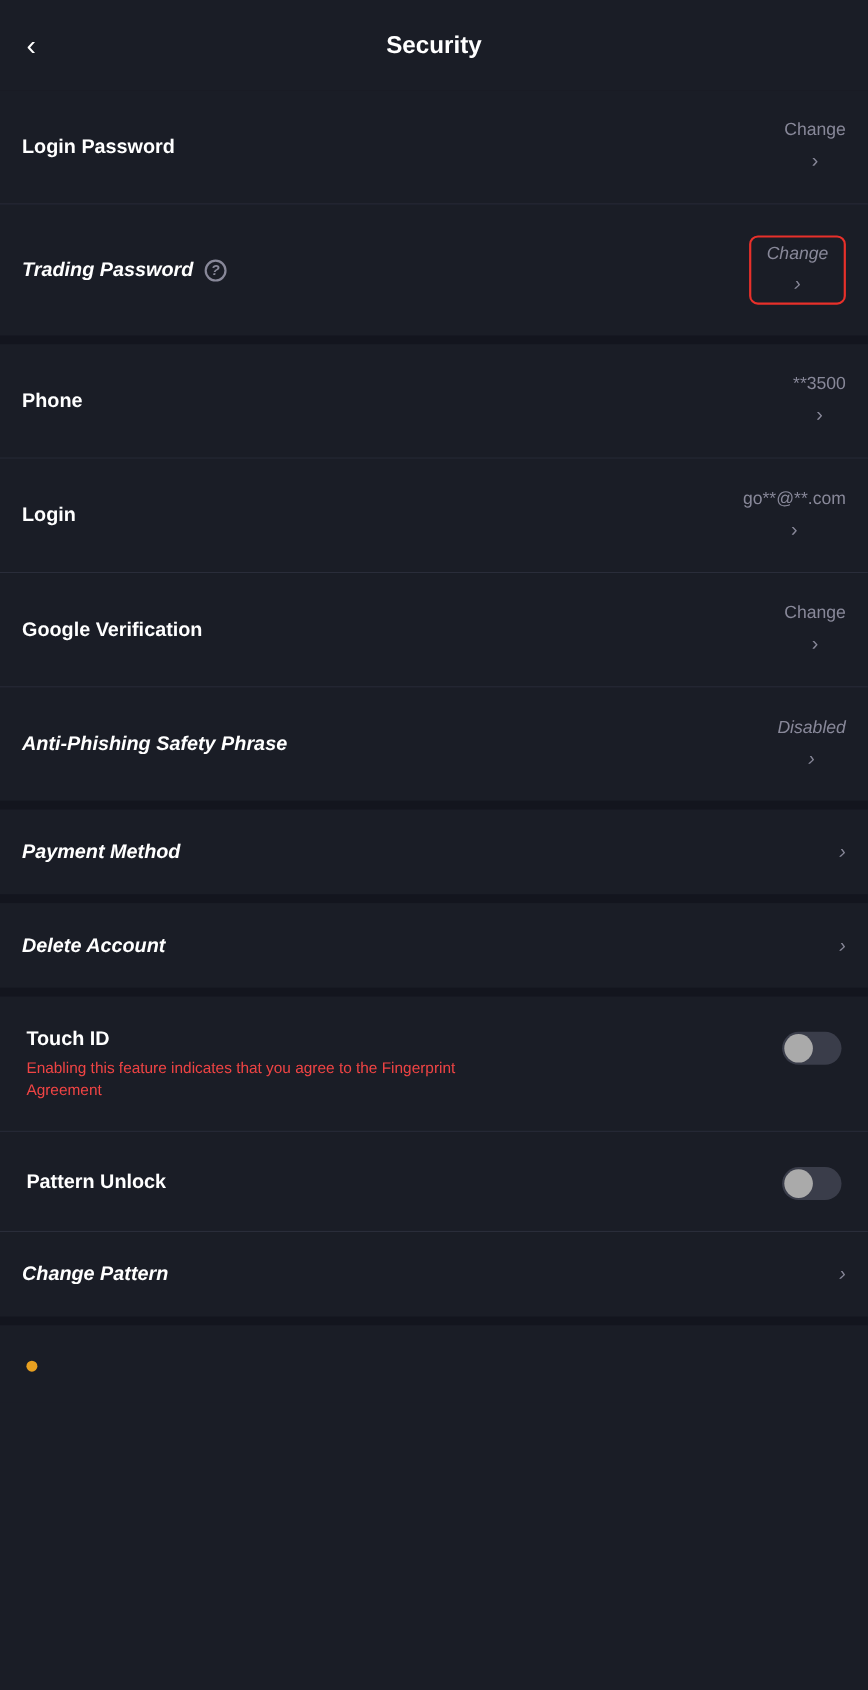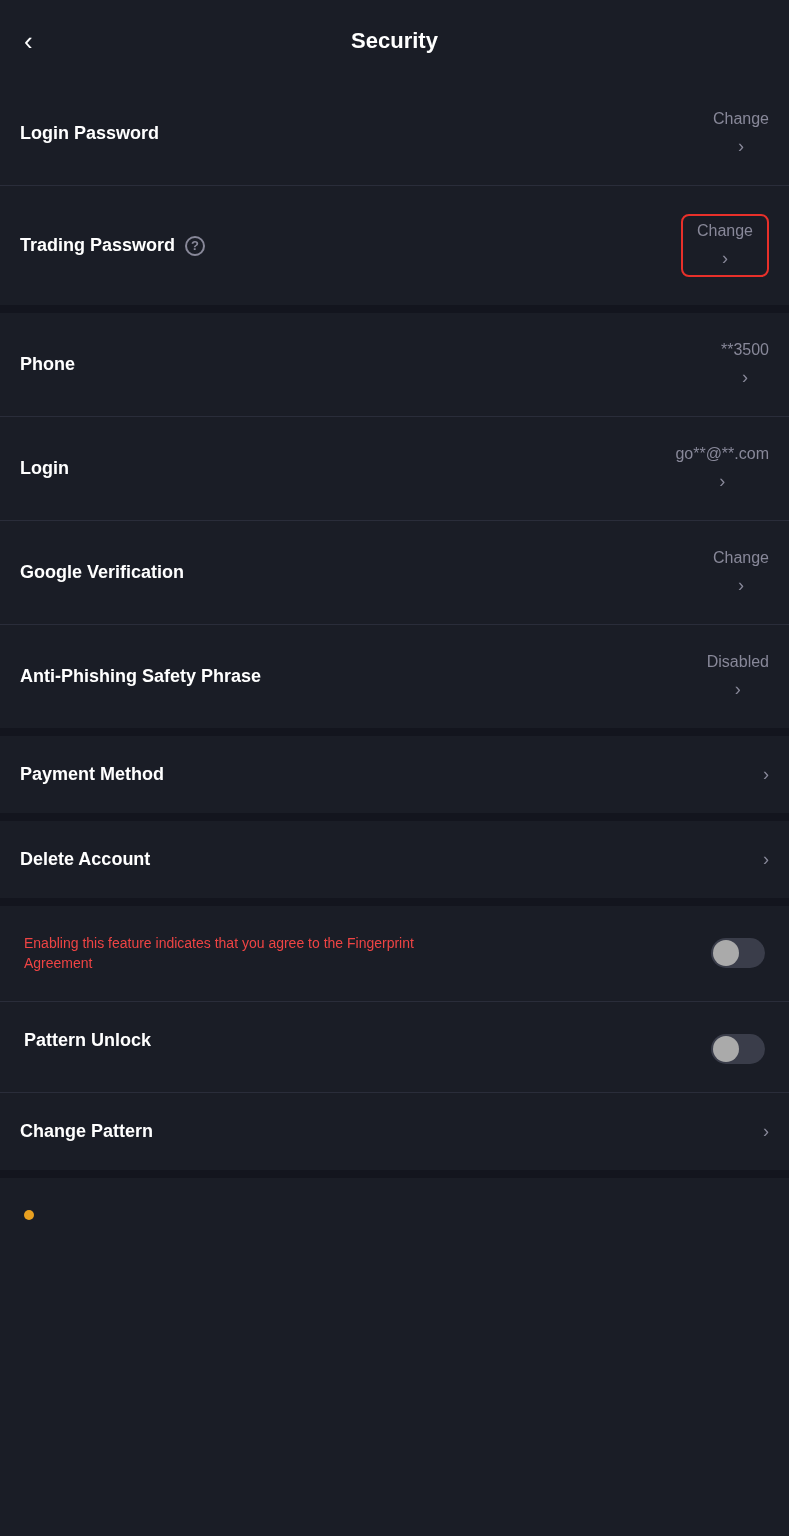--- a/index.html
+++ b/index.html
@@ -51,20 +51,21 @@
       align-items: center;
       justify-content: space-between;
       padding: 28px 20px;
       border-bottom: 1px solid #2a2d3a;
       background-color: #1a1d26;
       cursor: pointer;
     }
 
     .list-item:last-child {
       border-bottom: none;
+      font-style: italic;
     }
 
     .list-item-left {
       display: flex;
       align-items: center;
       gap: 10px;
     }
 
     .list-item-label {
       font-size: 18px;
@@ -160,21 +161,21 @@
       background-color: #aaaaaa;
       border-radius: 50%;
       position: absolute;
       top: 2px;
       left: 2px;
       transition: left 0.2s;
     }
 
     .pattern-unlock-row {
       display: flex;
-      align-items: flex-start;
+      align-items: center;
       justify-content: space-between;
       padding: 28px 24px;
       background-color: #1a1d26;
       border-bottom: 1px solid #2a2d3a;
     }
 
     .footer-note {
       padding: 28px 24px;
       background-color: #1a1d26;
       display: flex;
@@ -299,20 +300,21 @@
       <span class="chevron">›</span>
     </div>
   </div>
 </div>
 
 <div class="section-divider"></div>
 
 <div class="touch-id-section">
   <div class="touch-id-row">
     <div class="touch-id-text">
+      <div class="touch-id-title">Touch ID</div>
       <div class="touch-id-subtitle">Enabling this feature indicates that you agree to the Fingerprint Agreement</div>
     </div>
     <div class="toggle-container">
       <div class="toggle">
         <div class="toggle-knob"></div>
       </div>
     </div>
   </div>
 </div>
 

